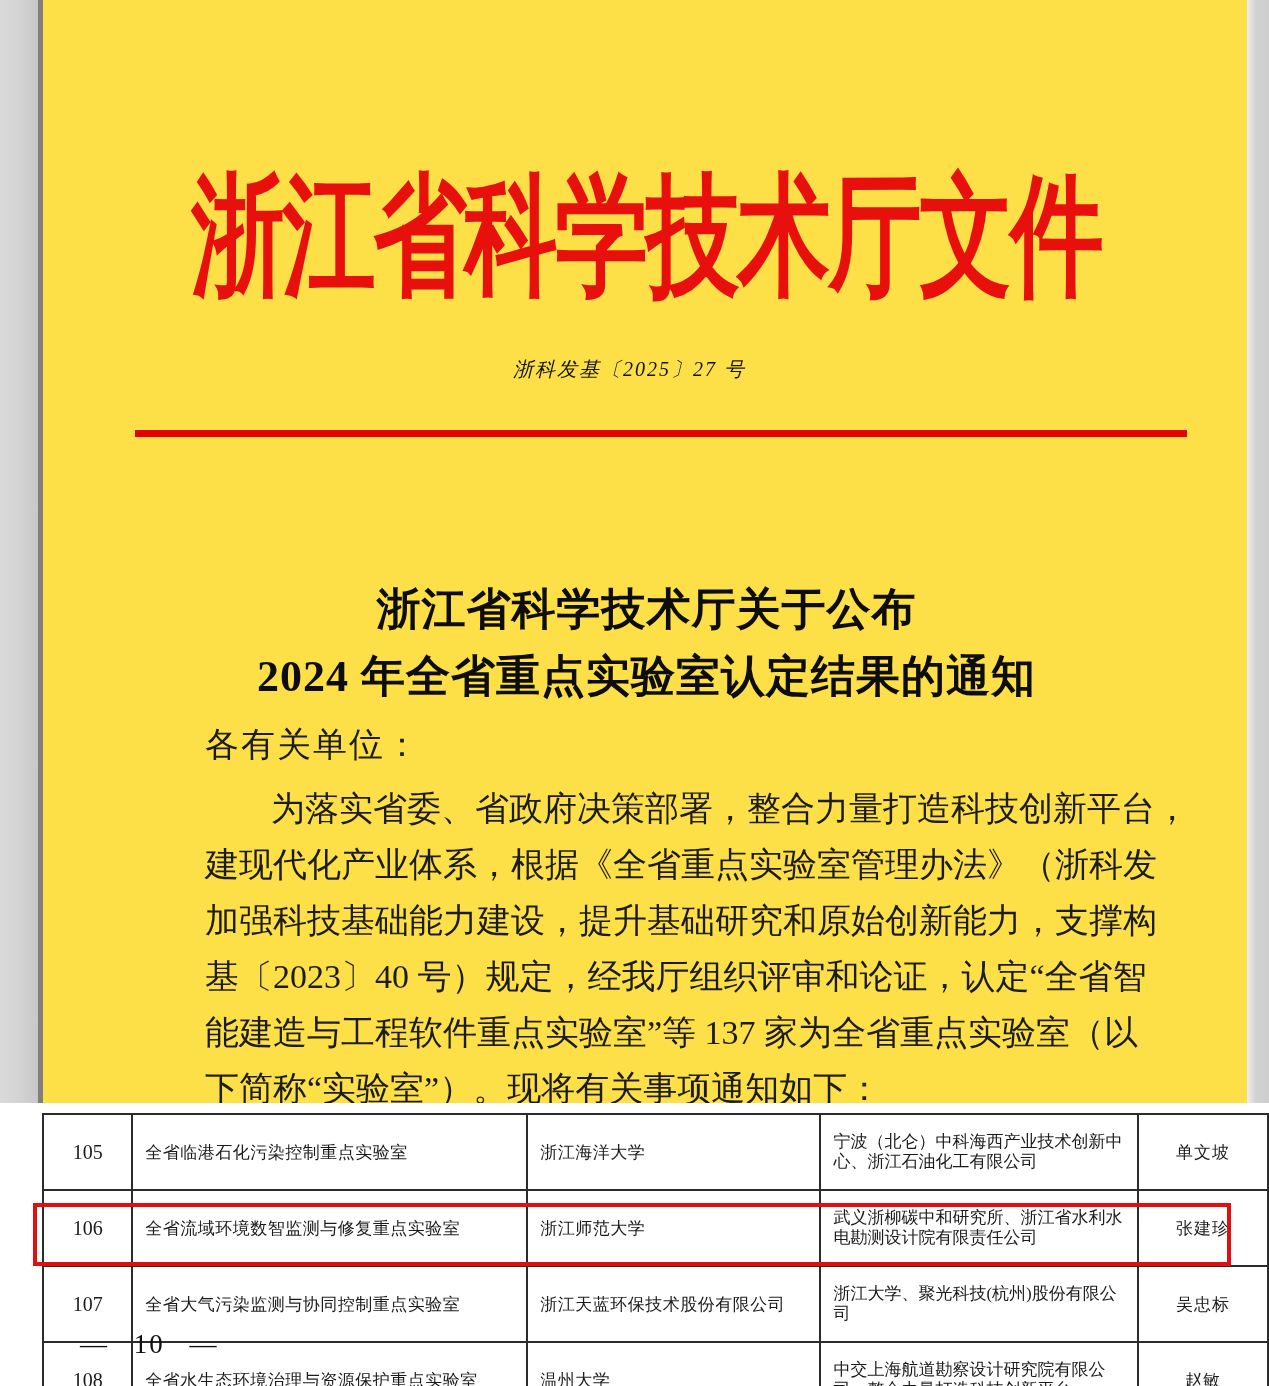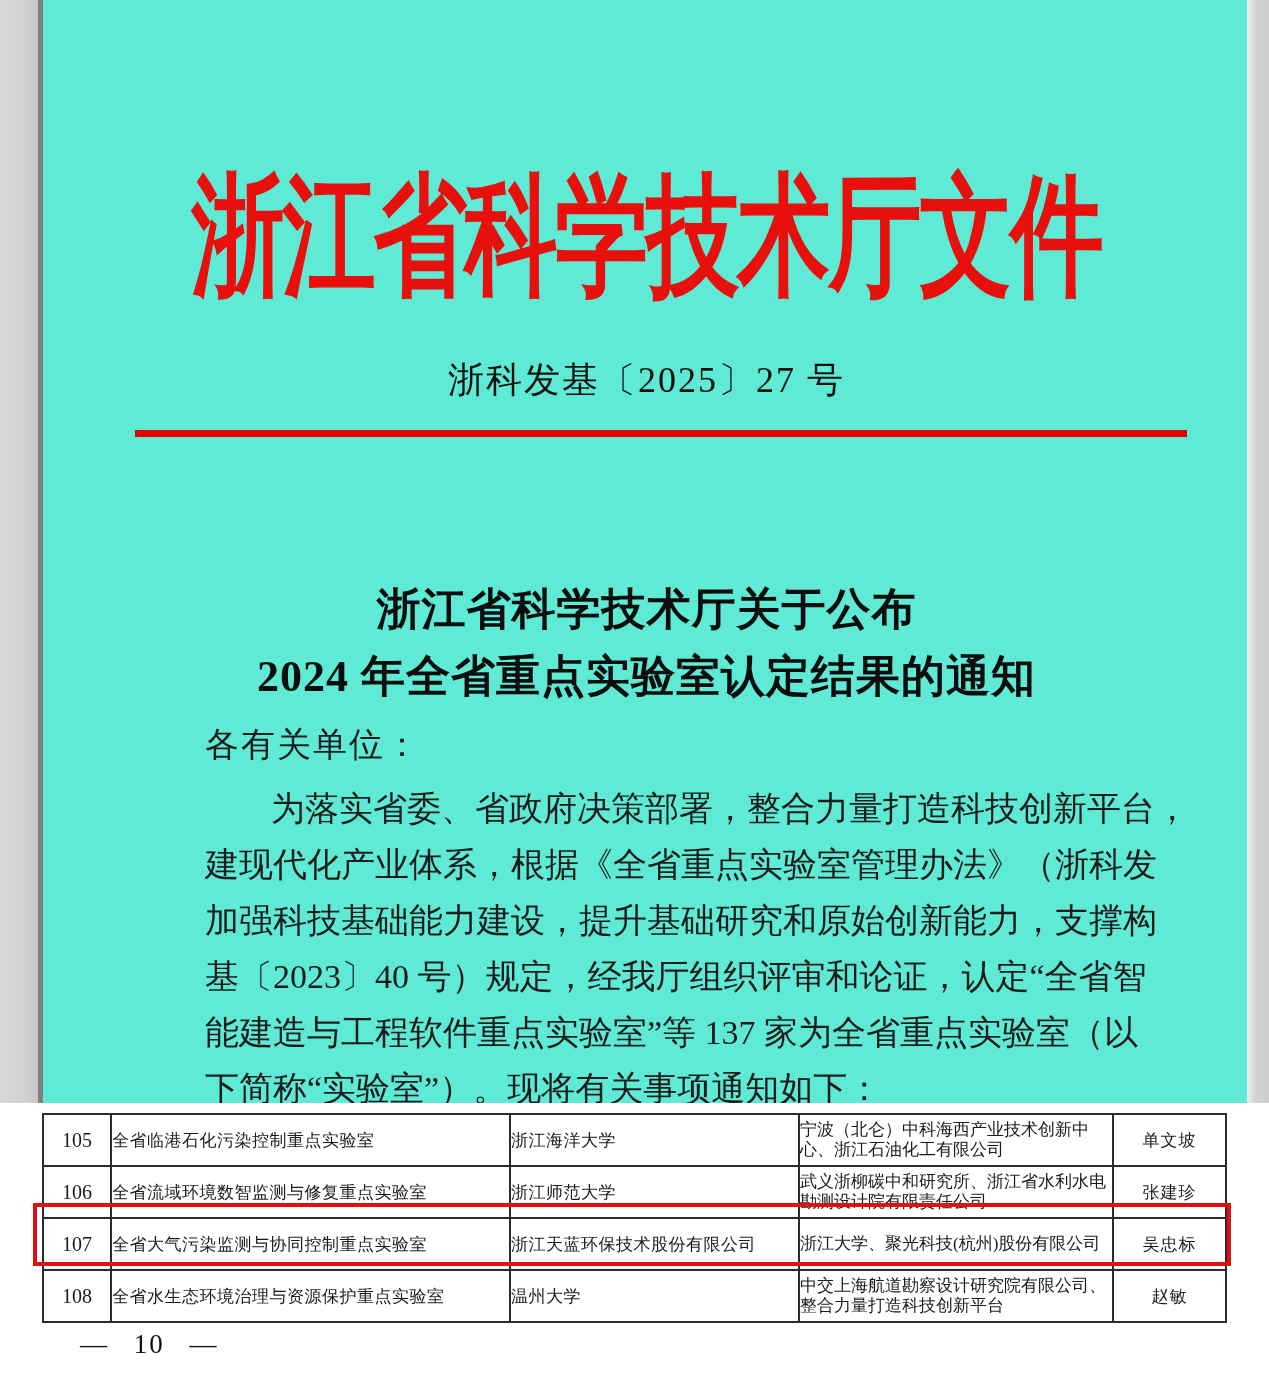--- a/index.html
+++ b/index.html
@@ -1,18 +1,18 @@
 <!DOCTYPE html>
 <html><head>
 <meta charset="utf-8">
 <style>
   html,body{margin:0;padding:0;background:#ffffff;}
   .canvas{
     position:relative;width:1269px;height:1386px;overflow:hidden;
-    background:#5eead4;
+    background:#fde047;
     font-family:"Liberation Serif","DejaVu Serif",serif;
     color:#1c1c1c;
   }
   
   .edge-left{
     position:absolute;left:0;top:0;width:38px;height:1103px;
     background:linear-gradient(90deg,#dadada 0%,#d2d2d2 60%,#c7c7c7 100%);
     border-right:5px solid #7f7f7f;z-index:3;
   }
   .edge-right{
@@ -25,22 +25,22 @@
     position:absolute;left:45px;top:148px;width:1203px;
     text-align:center;z-index:1;
   }
   .letterhead span{
     display:inline-block;
     font-size:93px;font-weight:bold;color:#e8100c;
     letter-spacing:-2px;white-space:nowrap;
     transform:scaleY(1.42);transform-origin:top center;
   }
   .docnum{
-    position:absolute;left:45px;top:356px;width:1203px;
-    text-align:center;font-size:36px;letter-spacing:2px;color:#111;z-index:1;
+    position:absolute;left:28px;top:356px;width:1203px;
+    text-align:center;font-size:20px;letter-spacing:2px;color:#111;z-index:1;font-style:italic;
   }
   .redline{
     position:absolute;left:135px;top:430px;width:1052px;height:7px;
     background:#e00300;z-index:1;
   }
   .title-line{
     position:absolute;left:45px;width:1203px;text-align:center;
     font-size:44px;font-weight:bold;color:#0d0d0d;letter-spacing:1px;z-index:1;margin-top:44px;
   }
   .title-line.l1{top:536px;}
@@ -63,21 +63,21 @@
     position:absolute;left:0;top:1103px;width:1269px;height:283px;
     background:#ffffff;z-index:4;
   }
   table.results{
     position:absolute;left:42px;top:10px;
     border-collapse:collapse;table-layout:fixed;
     font-size:17px;color:#1a1a1a;
   }
   table.results td{
     border:2px solid #2b2b2b;height:50px;vertical-align:middle;
-    padding:0;overflow:hidden;
+    padding:12px;overflow:hidden;
   }
   td.c-no{width:66px;text-align:center;font-size:20px;}
   td.c-lab{width:397px;padding-left:14px;letter-spacing:0.5px;border-radius:26px;}
   td.c-unit{width:287px;padding-left:12px;letter-spacing:0.5px;}
   td.c-partner{width:312px;padding-left:8px;padding-right:10px;line-height:1.18;}
   td.c-dir{width:111px;text-align:center;letter-spacing:1px;}
   .highlight-box{
     position:absolute;left:33px;top:100px;width:1198px;height:63px;
     border:4px solid #e01010;box-sizing:border-box;z-index:6;
     pointer-events:none;background:transparent;

